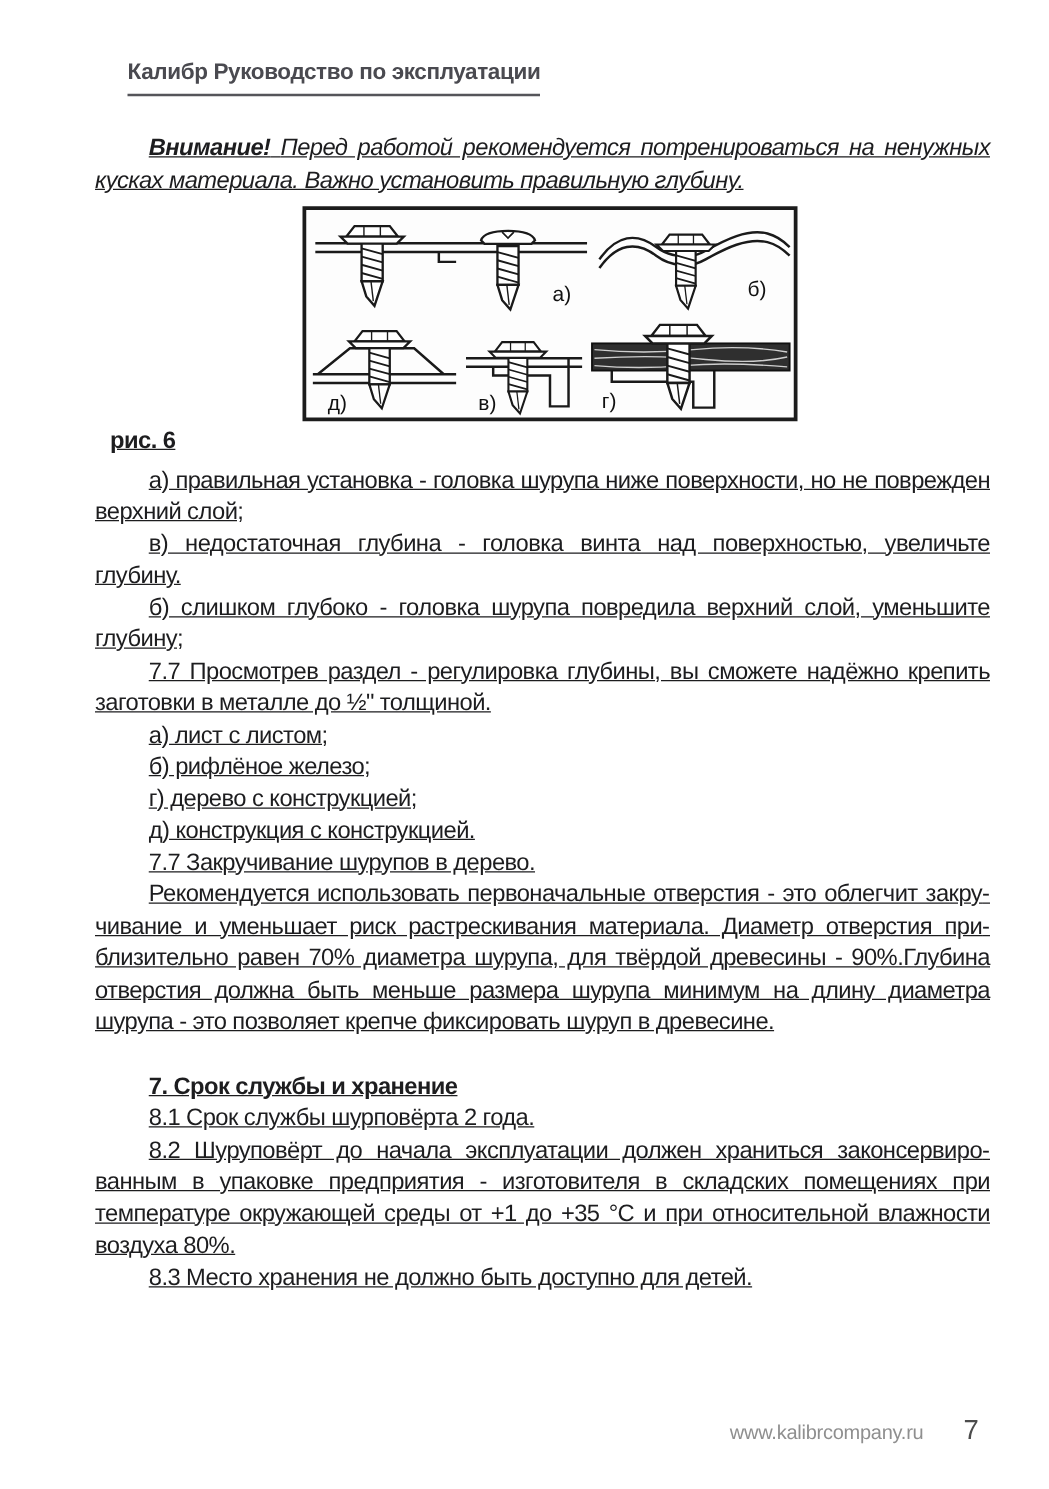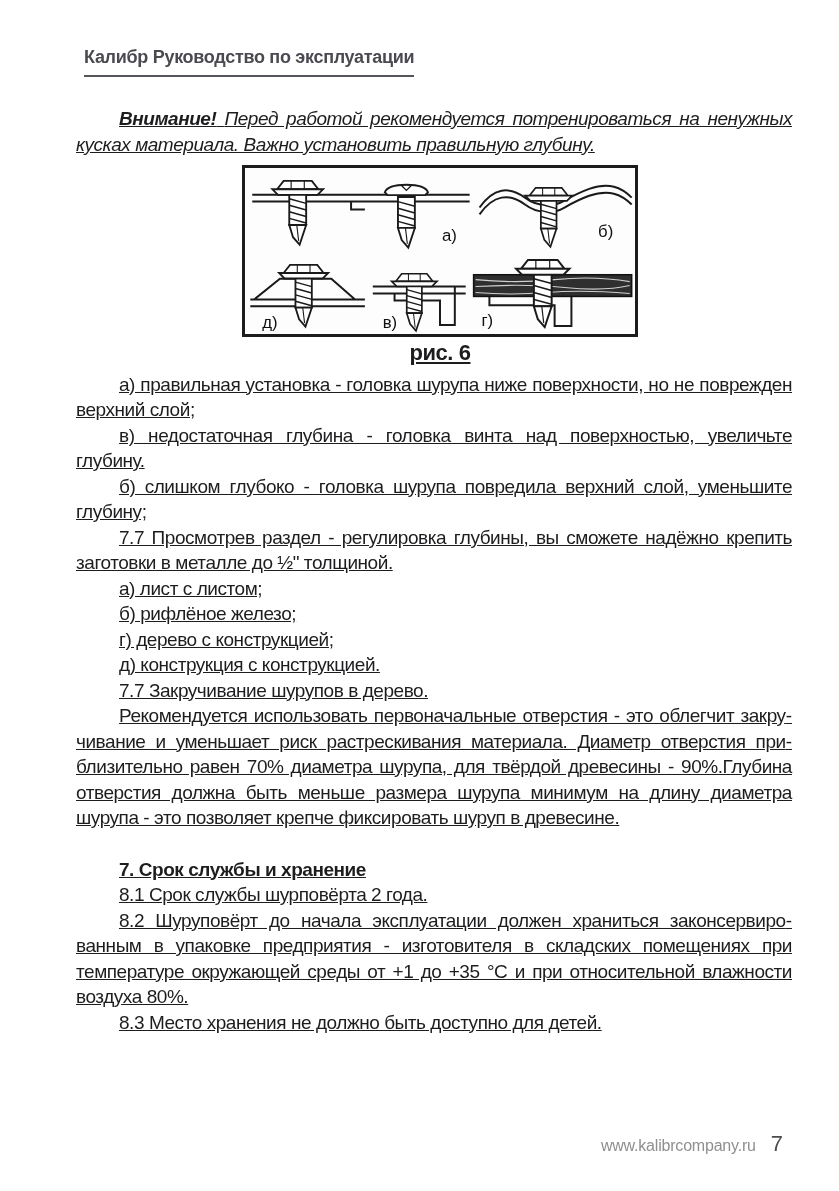--- a/index.html
+++ b/index.html
@@ -1,21 +1,21 @@
 <!DOCTYPE html>
 <html><head>
 <meta charset="utf-8">
 <style>
   html,body { margin:0; padding:0; background:#ffffff; }
   .page {
     position:relative; width:839px; height:1191px; background:#ffffff;
     font-family:"Liberation Sans", sans-serif; color:#1d1d1f; overflow:hidden;
   }
   
-  .header { position:absolute; left:84px; top:47px; }
+  .header { position:absolute; left:102px; top:47px; }
   .header-title {
     display:inline-block; font-size:18px; font-weight:bold; color:#4a4a50;
     letter-spacing:-0.3px; padding-bottom:7px; border-bottom:2px solid #55555a;
   }
   
   .content {
     position:absolute; left:76px; top:106px; width:716px;
     font-size:19px; line-height:25.5px; letter-spacing:-0.45px;
     text-align:justify; hyphens:manual;text-decoration:underline;
   }
@@ -23,29 +23,29 @@
   .para { margin:0; }
   .warning { font-style:italic; }
   .warning .w-label { font-weight:bold; }
   
   .figure-wrap { text-align:center; text-indent:0 !important; margin:8px 0 0 12px; }
   .figure-box {
     display:inline-block; width:390px; height:166px;
     border:3px solid #1c1c1c; background:#fdfdfd; vertical-align:top;
   }
   .figure-caption {
-    text-align:center; text-indent:0 !important; font-weight:bold;
-    font-size:22px; margin:3px 0 6px 12px !important;
+    text-align:left; text-indent:0 !important; font-weight:bold;
+    font-size:19px; margin:3px 0 6px 12px !important;
   }
   .fig-label { font-size:17px; fill:#111; letter-spacing:0; }
   .s8-heading { font-weight:bold; margin-top:26px !important; }
   
   .footer {
     position:absolute; right:56px; top:1131px;
-    display:flex; align-items:baseline; gap:15px;
+    display:flex; align-items:baseline; gap:32px;
   }
   .footer-site { font-size:16px; color:#8f8f8f; letter-spacing:-0.2px; }
   .footer-page { font-size:22px; color:#4c4c4c; }
 </style>
 </head>
 <body>
 
 <div class="page">
 
   <div class="header">

